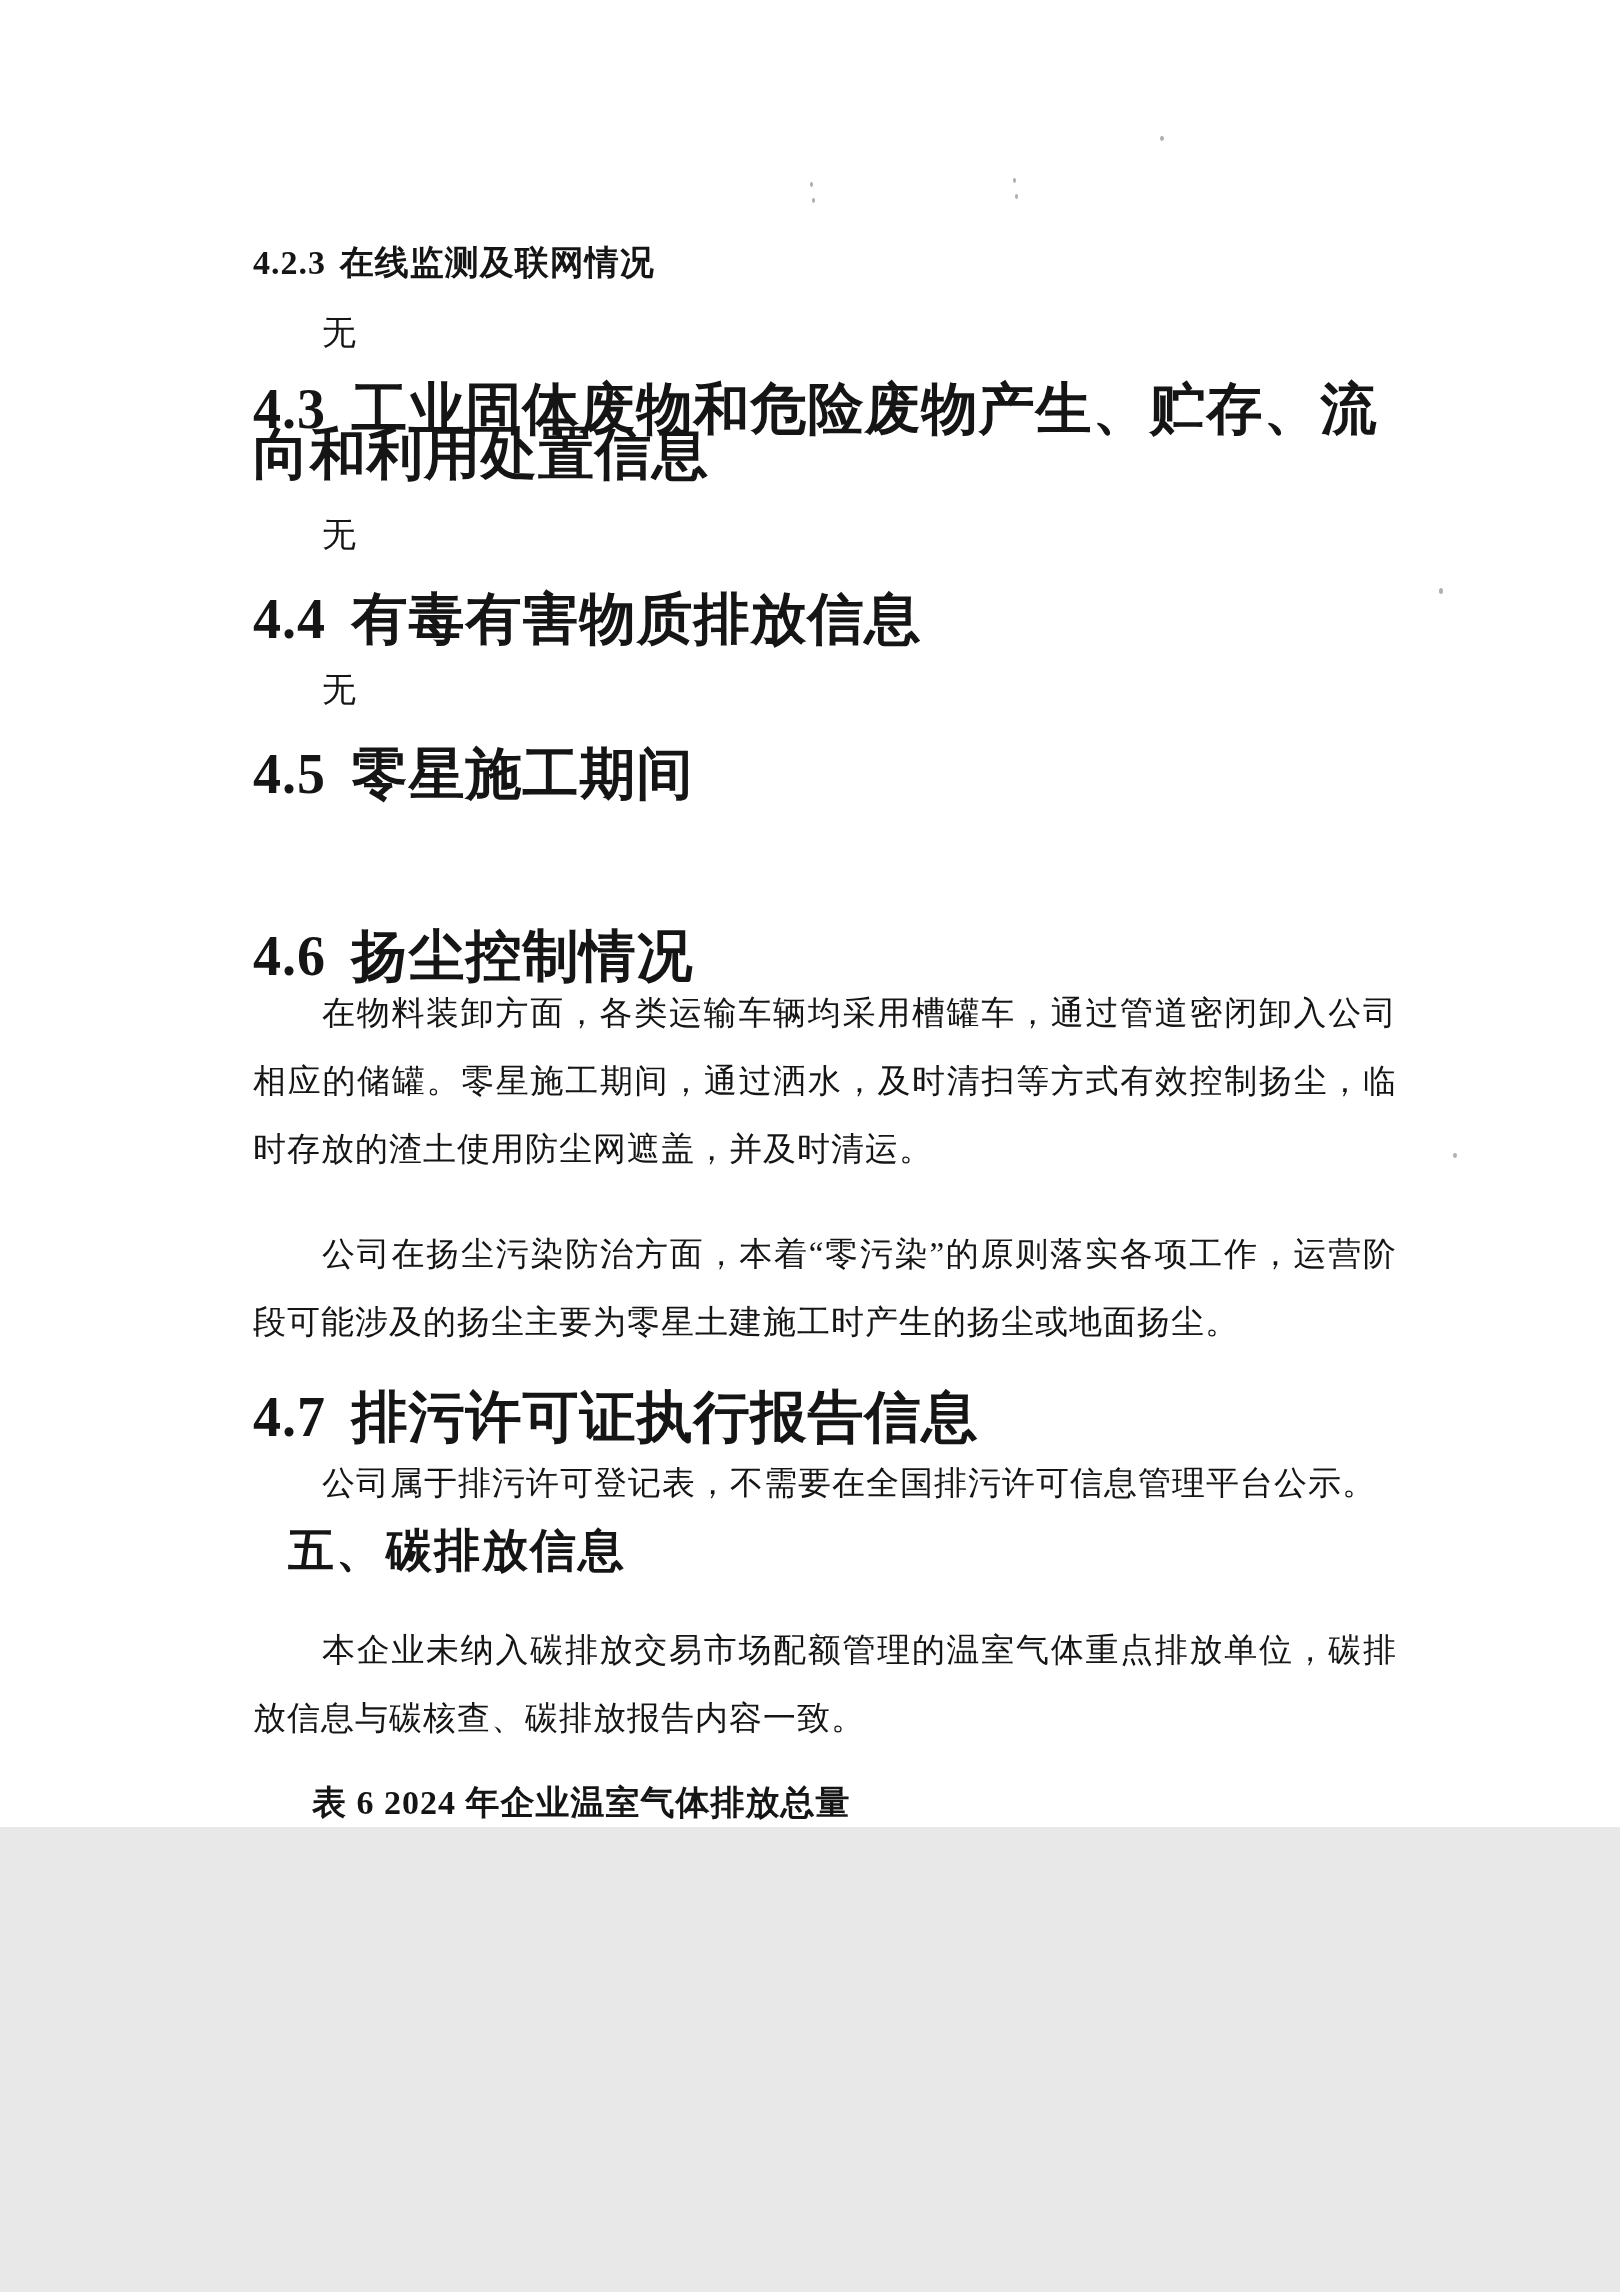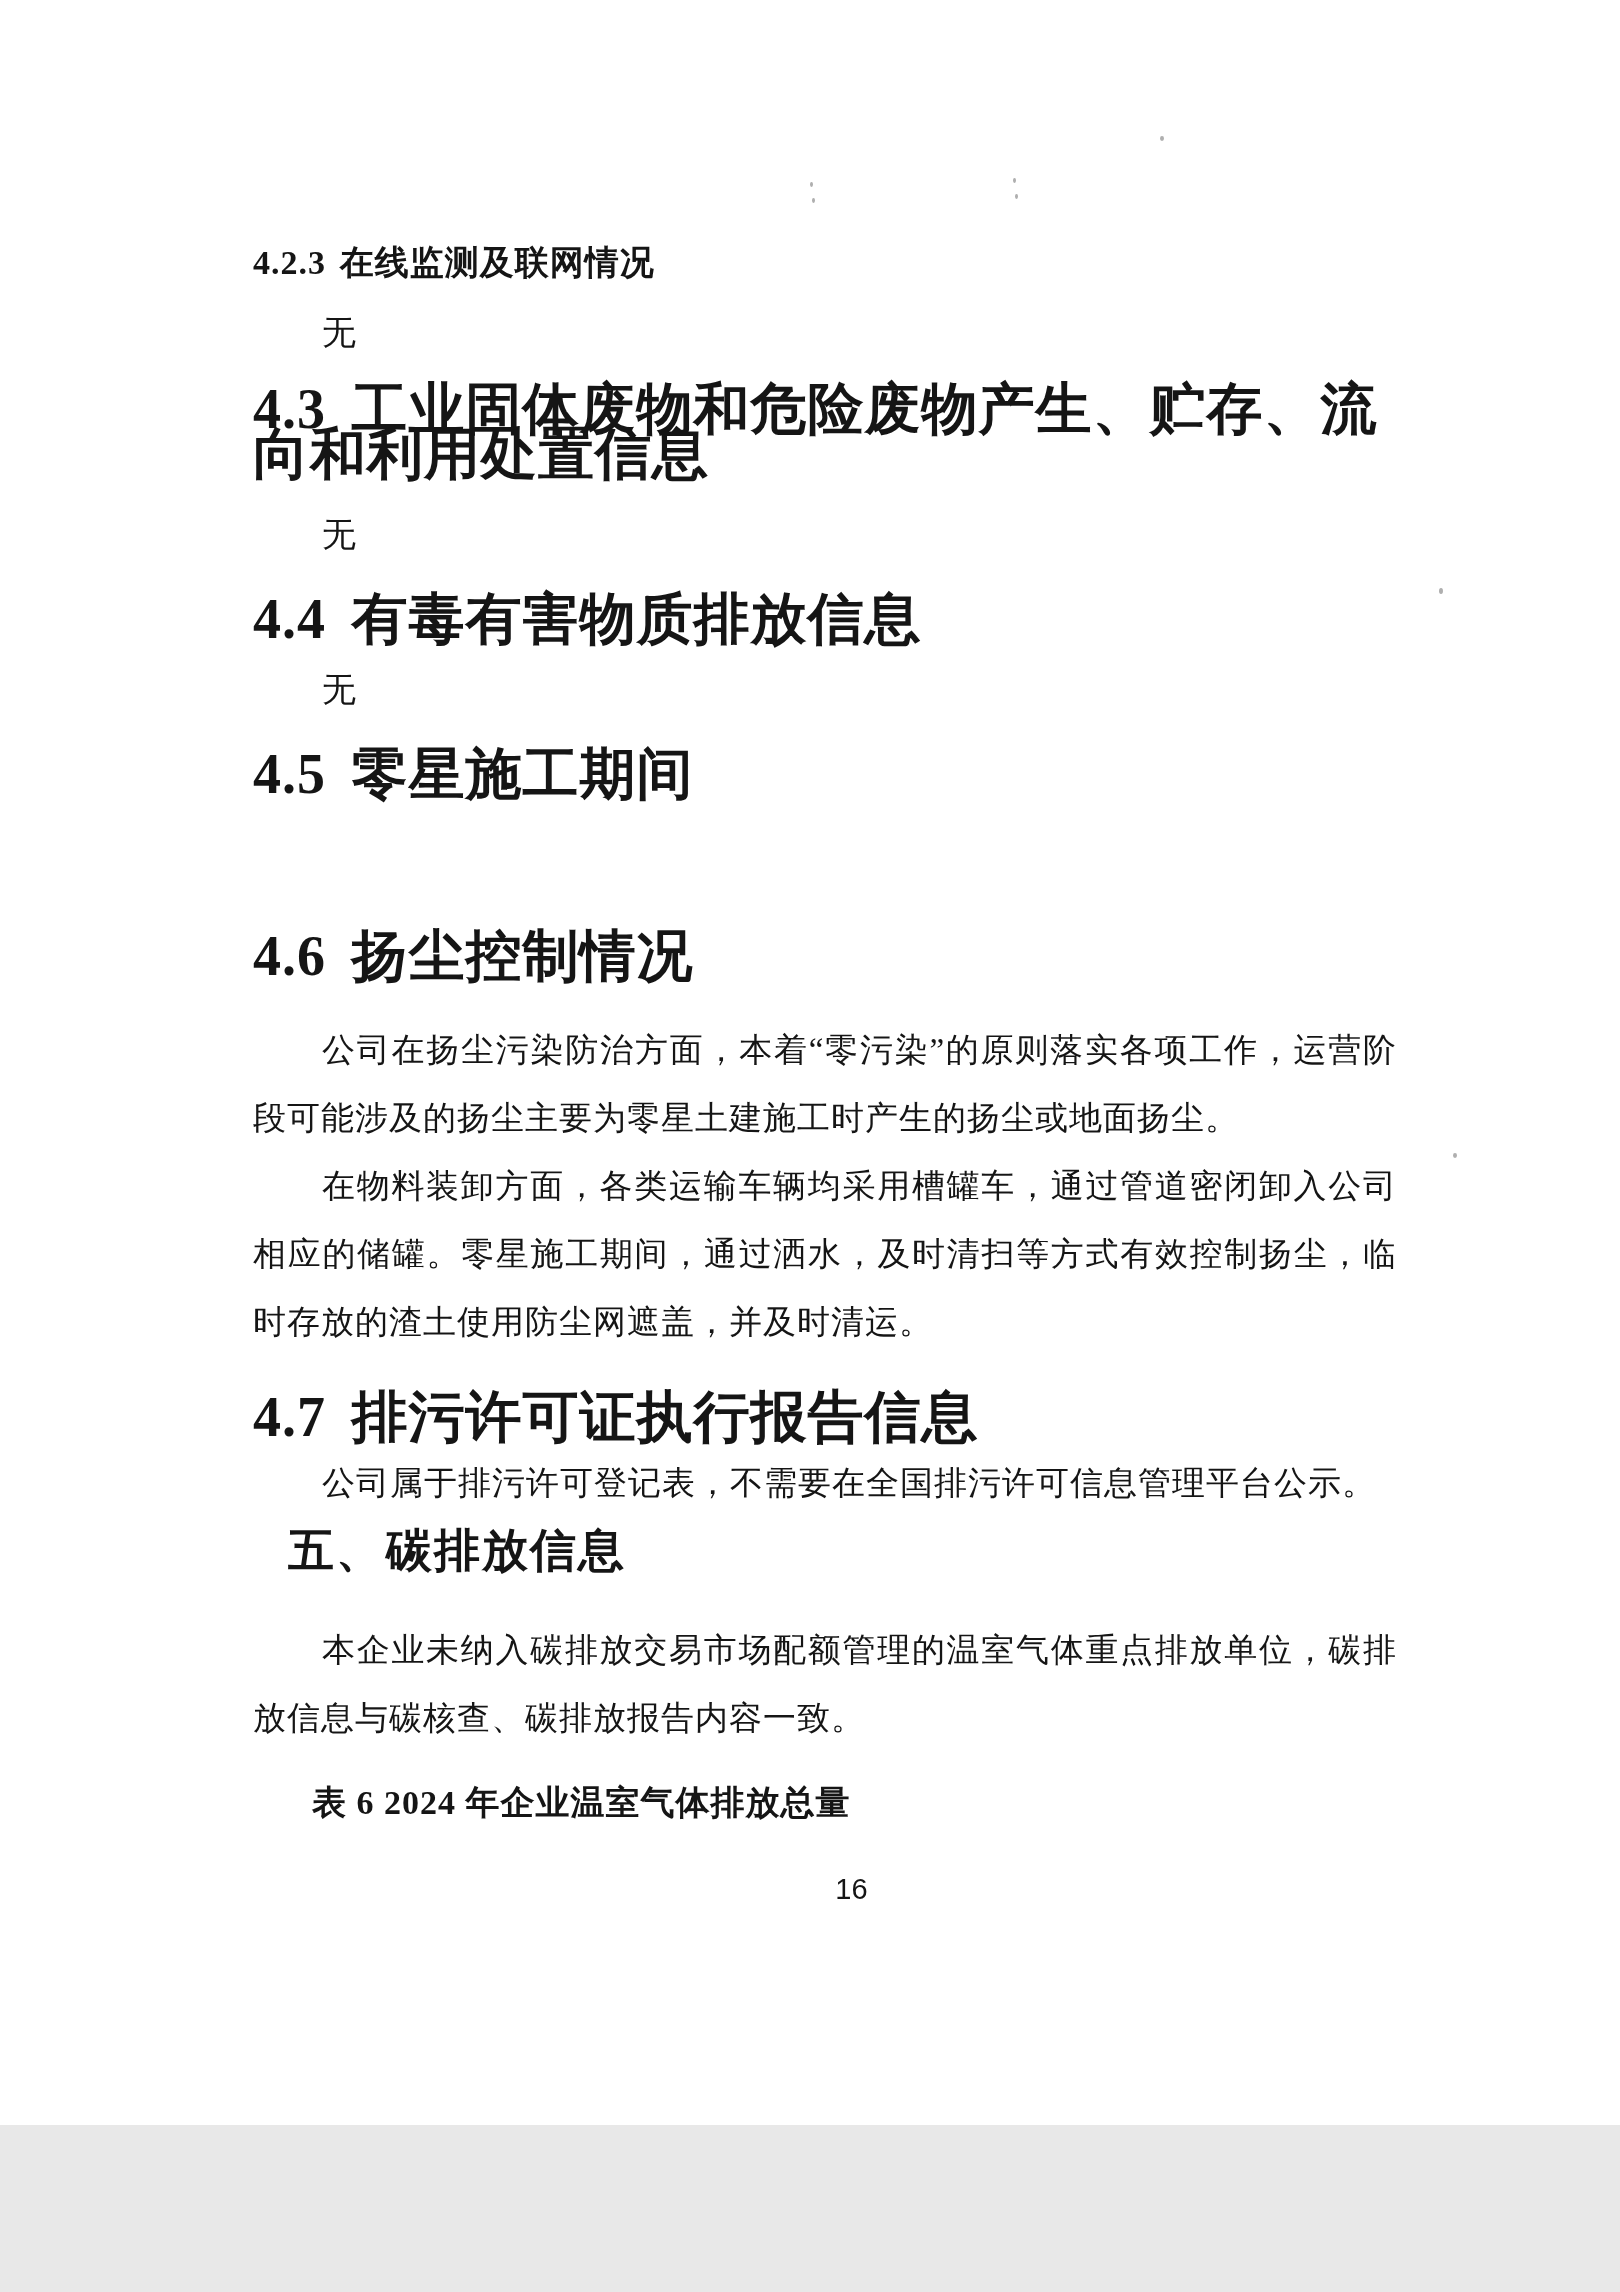--- a/index.html
+++ b/index.html
@@ -1,19 +1,19 @@
 <!DOCTYPE html>
 <html><head>
 <meta charset="utf-8">
 <title>Scanned report page</title>
 <style>
   html,body { margin:0; padding:0; background:#e8e8e8; }
   .page {
     position:relative;
-    width:1620px; height:2125px;
+    width:1620px; height:1827px;
     margin:0 auto;
     background:#ffffff;
     color:#151515;
     font-family:"Liberation Serif","DejaVu Serif",serif;
     overflow:hidden;
   }
   .content {
     position:absolute; left:253px; top:0; width:1144px;
   }
   
@@ -96,22 +96,22 @@
     </h2>
     <p class="none-line mt-none44">无</p>
 
     <h2 class="h-main mt-sec45">
       <span class="sec-num">4.5</span><span>零星施工期间</span>
     </h2>
 
     <h2 class="h-main mt-sec46">
       <span class="sec-num">4.6</span><span>扬尘控制情况</span>
     </h2>
+    <p class="body-para">在物料装卸方面，各类运输车辆均采用槽罐车，通过管道密闭卸入公司相应的储罐。零星施工期间，通过洒水，及时清扫等方式有效控制扬尘，临时存放的渣土使用防尘网遮盖，并及时清运。</p>
     <p class="body-para mt-para46">公司在扬尘污染防治方面，本着“零污染”的原则落实各项工作，运营阶段可能涉及的扬尘主要为零星土建施工时产生的扬尘或地面扬尘。</p>
-    <p class="body-para">在物料装卸方面，各类运输车辆均采用槽罐车，通过管道密闭卸入公司相应的储罐。零星施工期间，通过洒水，及时清扫等方式有效控制扬尘，临时存放的渣土使用防尘网遮盖，并及时清运。</p>
 
     <h2 class="h-main mt-sec47">
       <span class="sec-num">4.7</span><span>排污许可证执行报告信息</span>
     </h2>
     <p class="body-para mt-para47">公司属于排污许可登记表，不需要在全国排污许可信息管理平台公示。</p>
 
     <h1 class="h-chap">
       <span class="sec-num">五、</span><span>碳排放信息</span>
     </h1>
     <p class="body-para mt-para5">本企业未纳入碳排放交易市场配额管理的温室气体重点排放单位，碳排放信息与碳核查、碳排放报告内容一致。</p>

